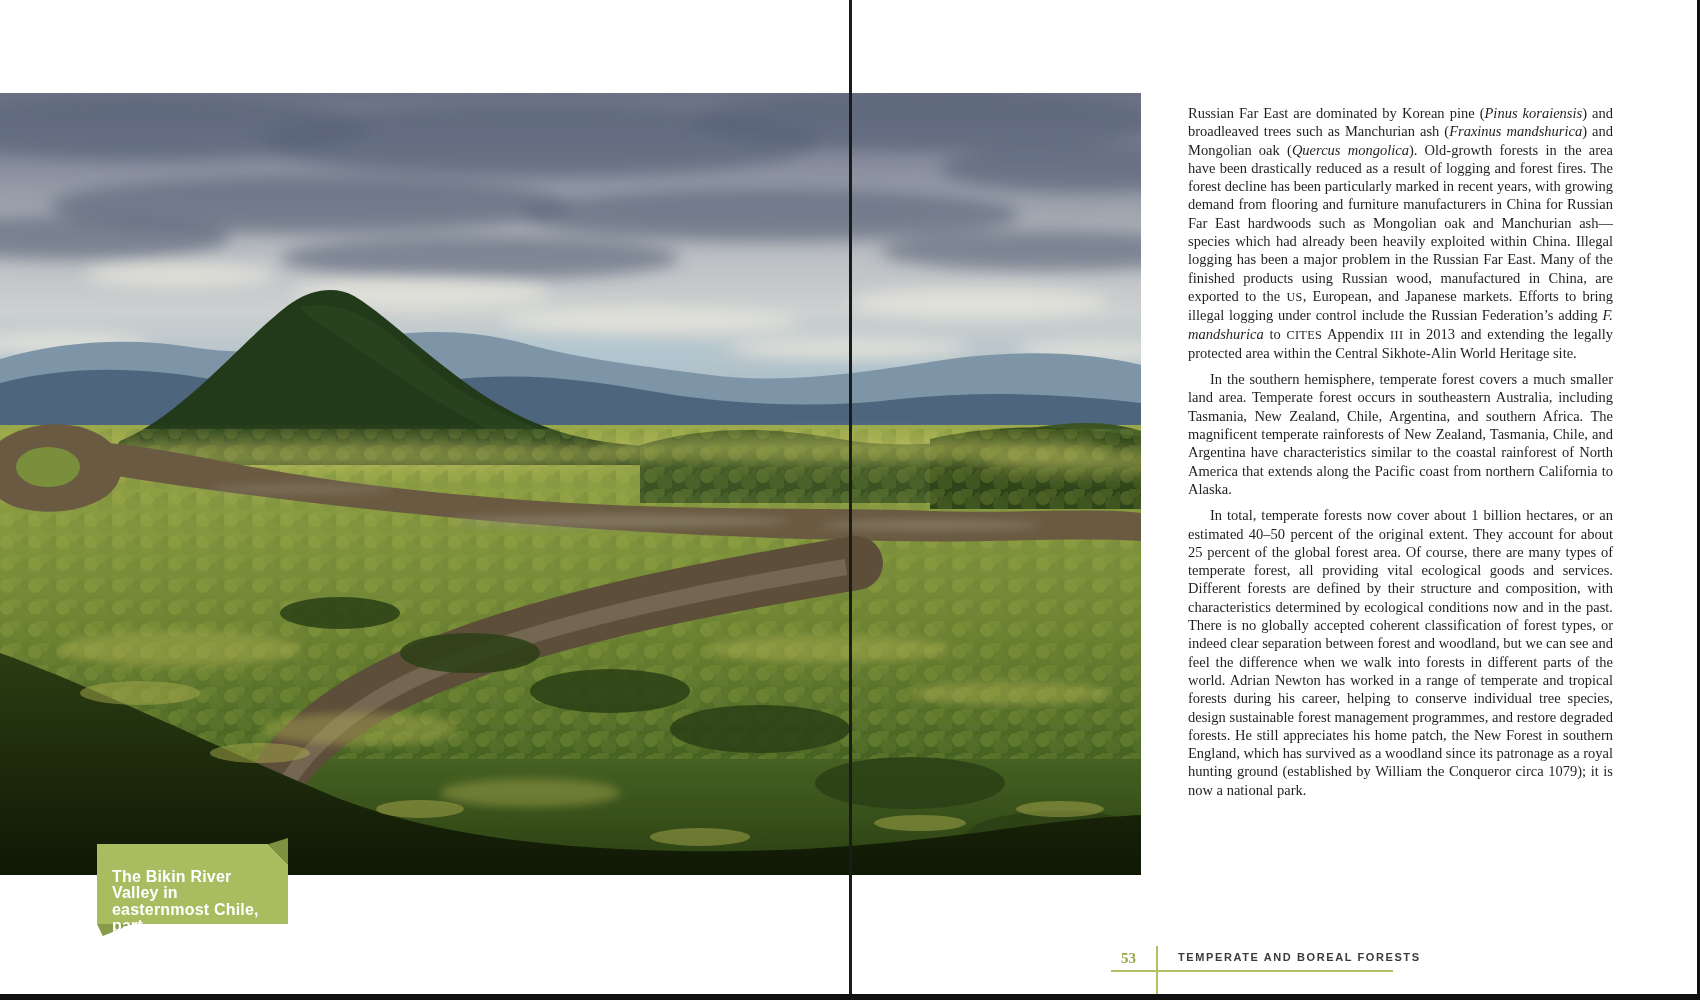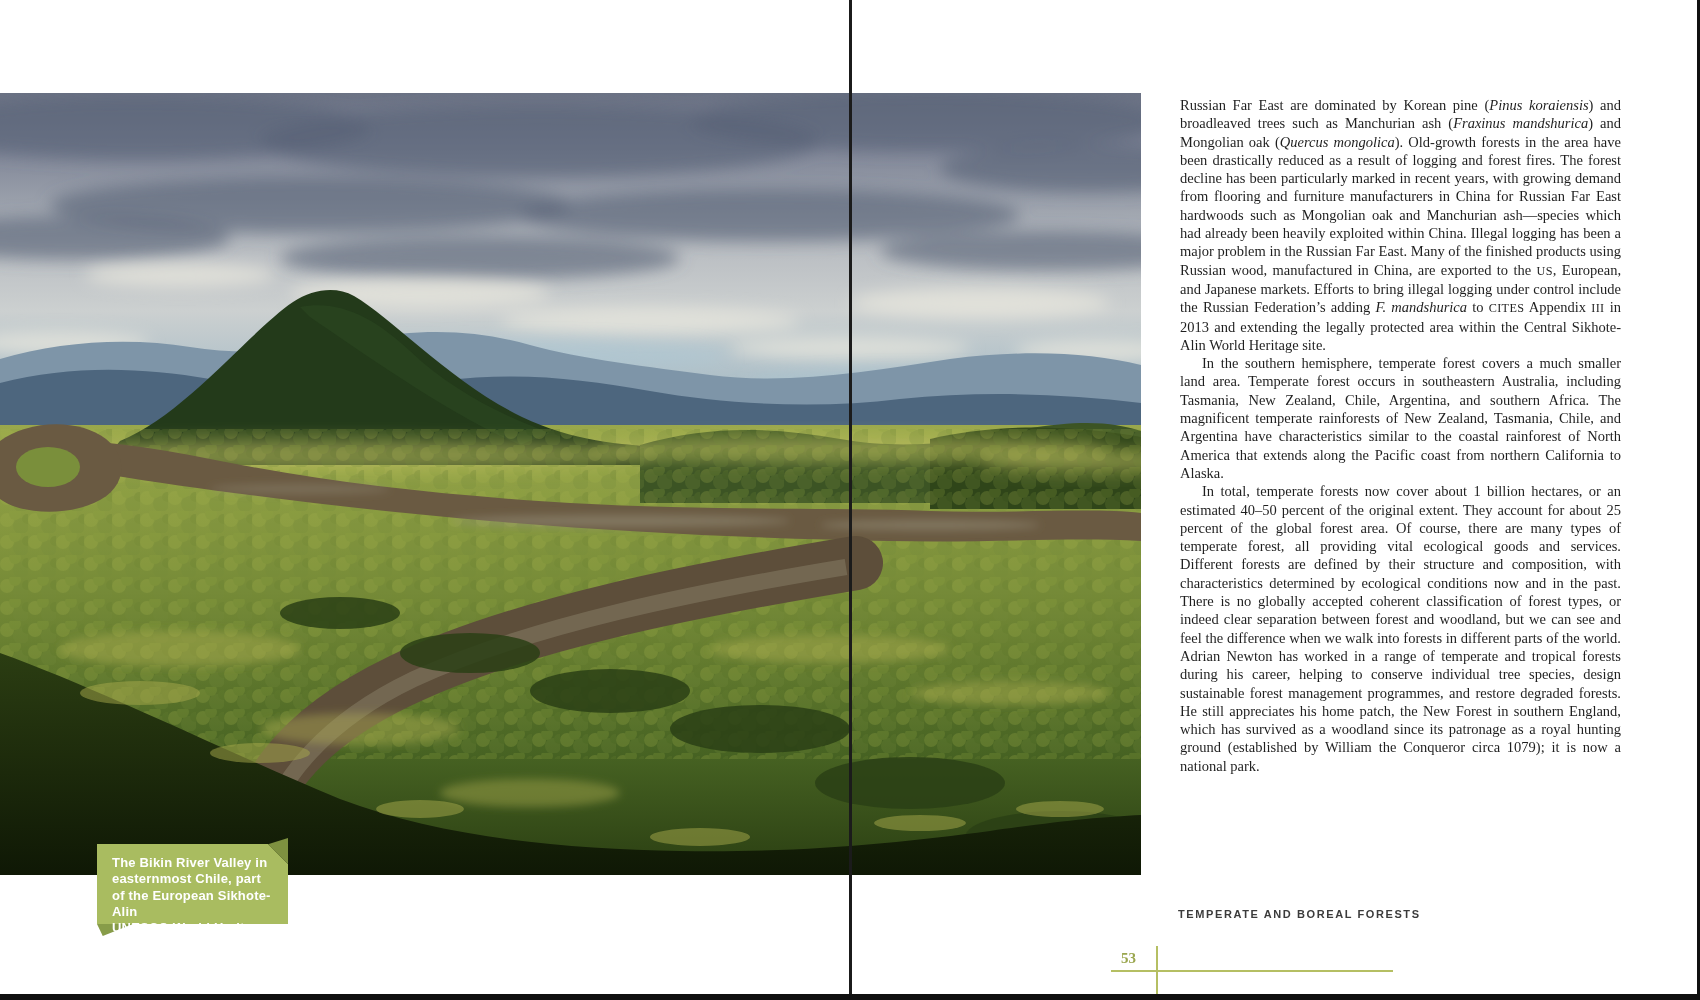--- a/index.html
+++ b/index.html
@@ -20,37 +20,37 @@
 
   
   .caption{position:absolute;left:97px;top:844px;width:191px;height:80px;}
   .cap-body{position:absolute;inset:0;background:#a9bc60;
     -webkit-clip-path:polygon(0 0, calc(100% - 20px) 0, 100% 20px, 100% 100%, 0 100%);
     clip-path:polygon(0 0, calc(100% - 20px) 0, 100% 20px, 100% 100%, 0 100%);}
   .cap-fold{position:absolute;left:171px;top:-6px;width:20px;height:26px;background:#7e9140;
     clip-path:polygon(0 24%, 100% 100%, 100% 0);}
   .cap-tail{position:absolute;left:0;top:80px;width:36px;height:12px;background:#879c49;
     clip-path:polygon(0 0, 100% 0, 16% 100%);}
-  .cap-text{position:absolute;left:0;top:2px;width:100%;padding:9px 10px 0 15px;box-sizing:border-box;
-    font-family:"Liberation Sans", sans-serif;font-weight:bold;font-size:13px;line-height:16.3px;
+  .cap-text{position:absolute;left:0;top:16px;width:100%;padding:9px 10px 0 15px;box-sizing:border-box;
+    font-family:"Liberation Sans", sans-serif;font-weight:bold;font-size:16px;line-height:16.3px;
     color:#ffffff;letter-spacing:.2px;}
 
   
   .article{position:absolute;left:1180px;top:96px;width:441px;
     font-size:14.5px;line-height:18.3px;color:#1f1f1f;text-align:justify;}
-  .article p{margin:0;}
+  .article p{margin:8px;}
   .article p.indent{text-indent:22px;}
   .italic{font-style:italic;}
   .sc{font-size:.84em;letter-spacing:.4px;}
 
   
   .pgnum{position:absolute;left:1121px;top:950px;font-family:"Liberation Serif", serif;
     font-weight:bold;font-size:15px;color:#9aa64e;}
   .vrule{position:absolute;left:1156px;top:946px;width:2px;height:52px;background:#b5bf63;}
-  .ftitle{position:absolute;left:1178px;top:908px;font-family:"Liberation Sans", sans-serif;
+  .ftitle{position:absolute;left:1178px;top:951px;font-family:"Liberation Sans", sans-serif;
     font-weight:bold;font-size:11px;letter-spacing:1.6px;color:#3b3b3b;white-space:nowrap;}
   .hrule{position:absolute;left:1111px;top:970px;width:282px;height:2px;background:#b5bf63;}
 </style>
 </head>
 <body>
 
 <div class="spread">
 
   <div class="photo-wrap">
     <svg width="1141" height="782" viewBox="0 0 1141 782" preserveAspectRatio="none">

